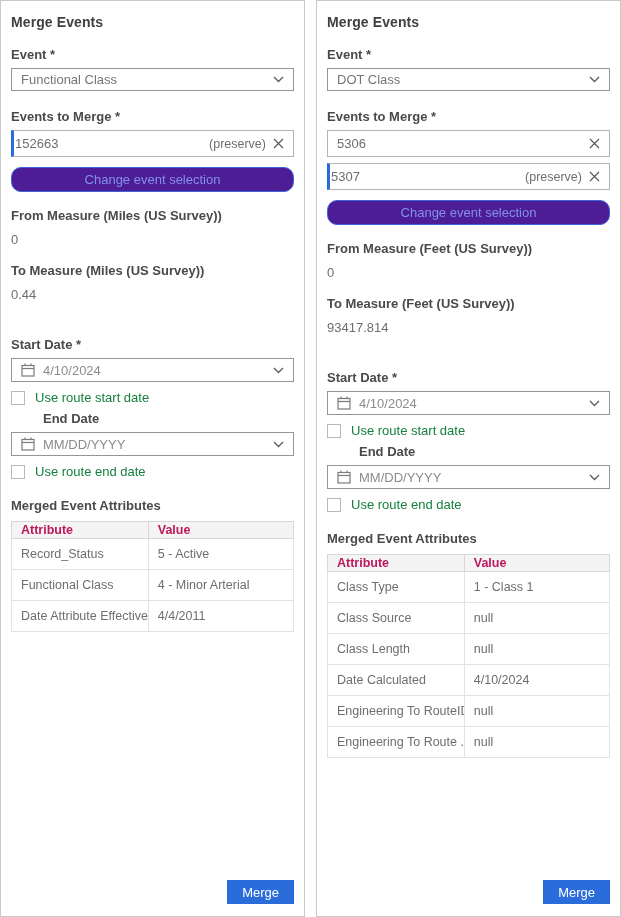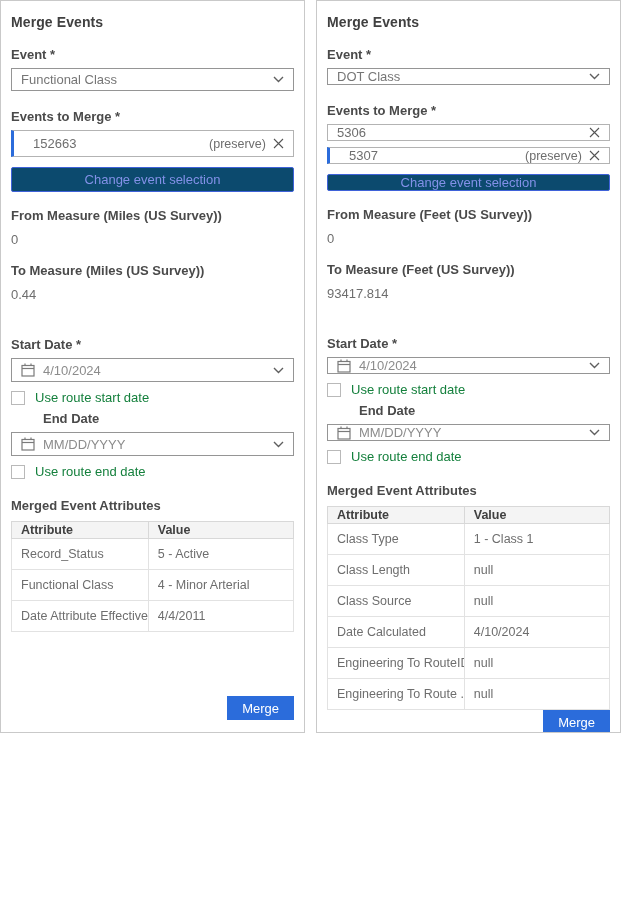--- a/index.html
+++ b/index.html
@@ -11,21 +11,21 @@
     -webkit-font-smoothing: antialiased;
   }
   .panel {
     flex: 1;
     border: 1px solid #c9c9c9;
     background: #fff;
     display: flex;
     flex-direction: column;
     padding: 10px 10px 12px 10px;
     overflow: hidden;
-    height: 733px;
+    height: 917px;
   }
   .panel-title {
     font-size: 14px;
     font-weight: 600;
     color: #404040;
     margin: 3px 0 17px 0;
     letter-spacing: .1px;
   }
   .field-label {
     font-size: 13px;
@@ -49,41 +49,41 @@
     height: 27px;
     border: 1px solid #b3b3b3;
     display: flex;
     align-items: center;
     padding: 0 9px;
     margin-bottom: 6px;
     background: #fff;
   }
   .merge-item.preserved {
     border-left: 3px solid #2b6cdb;
-    padding-left: 19px;
+    padding-left: 1px;
   }
   .merge-item-id { font-size: 13px; color: #6e6e6e; }
   .merge-item-right {
     margin-left: auto;
     display: flex;
     align-items: center;
     gap: 7px;
   }
   .preserve-label { font-size: 12.5px; color: #6e6e6e; }
   .remove-btn {
     background: none; border: none; cursor: pointer;
     display: flex; align-items: center; padding: 0;
   }
   .change-btn {
     width: 100%;
     height: 25px;
     margin-top: 4px;
-    background: #0c4a6e;
+    background: #4c1d95;
     border: 1px solid #3f62d9;
-    border-radius: 2px;
+    border-radius: 10px;
     color: #8391e8;
     font-size: 13px;
     font-family: "Liberation Sans", sans-serif;
     cursor: pointer;
   }
   .measure-label { margin: 16px 0 0 0; }
   .measure-value { font-size: 13px; color: #6e6e6e; margin-top: 9px; }
   .date-label { margin-top: 35px; }
   .date-input {
     height: 24px;
@@ -116,21 +116,21 @@
     width: 100%;
     border-collapse: collapse;
     border: 1px solid #d8d8d8;
     table-layout: fixed;
   }
   col.c1 { width: 48.5%; }
   th {
     background: #f4f4f4;
     font-size: 12.5px;
     font-weight: 600;
-    color: #404040;
+    color: #be185d;
     text-align: left;
     padding: 1px 9px;
     border: 1px solid #d8d8d8;
   }
   td {
     font-size: 12.5px;
     color: #6e6e6e;
     padding: 8px 9px;
     border: 1px solid #e2e2e2;
     white-space: nowrap;
@@ -375,28 +375,28 @@
         <th>Attribute</th>
         <th>Value</th>
       </tr>
     </thead>
     <tbody>
       <tr>
         <td>Class Type</td>
         <td>1 - Class 1</td>
       </tr>
       <tr>
+        <td>Class Source</td>
+        <td>null</td>
+      </tr>
+      <tr>
         <td>Class Length</td>
         <td>null</td>
       </tr>
       <tr>
-        <td>Class Source</td>
-        <td>null</td>
-      </tr>
-      <tr>
         <td>Date Calculated</td>
         <td>4/10/2024</td>
       </tr>
       <tr>
         <td>Engineering To RouteID</td>
         <td>null</td>
       </tr>
       <tr>
         <td>Engineering To Route ...</td>
         <td>null</td>

